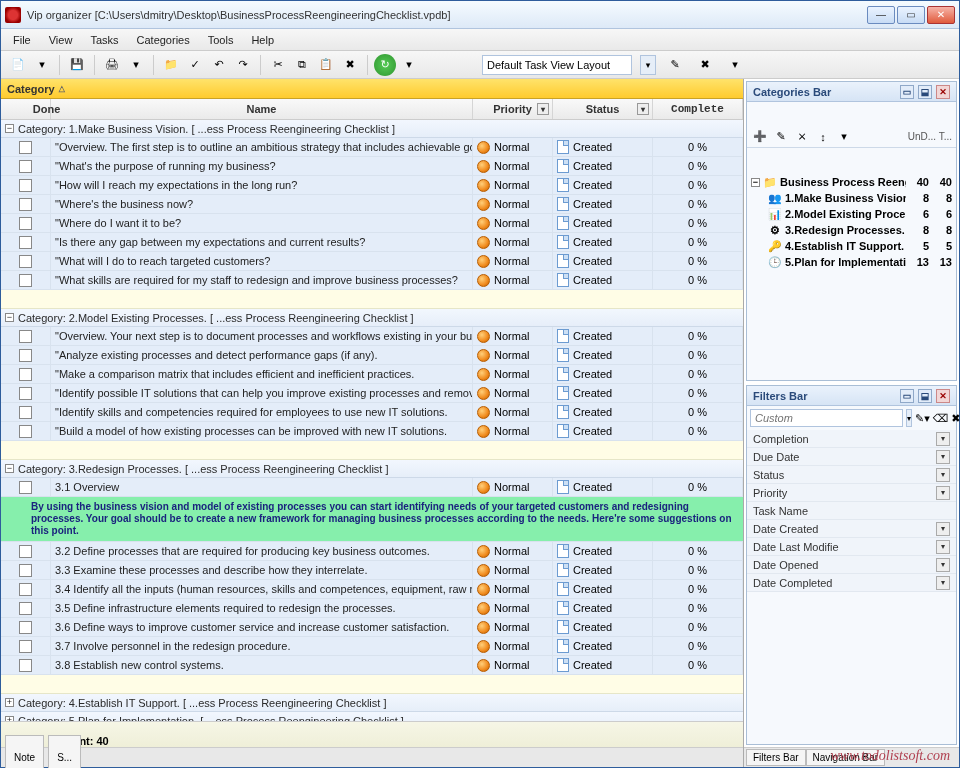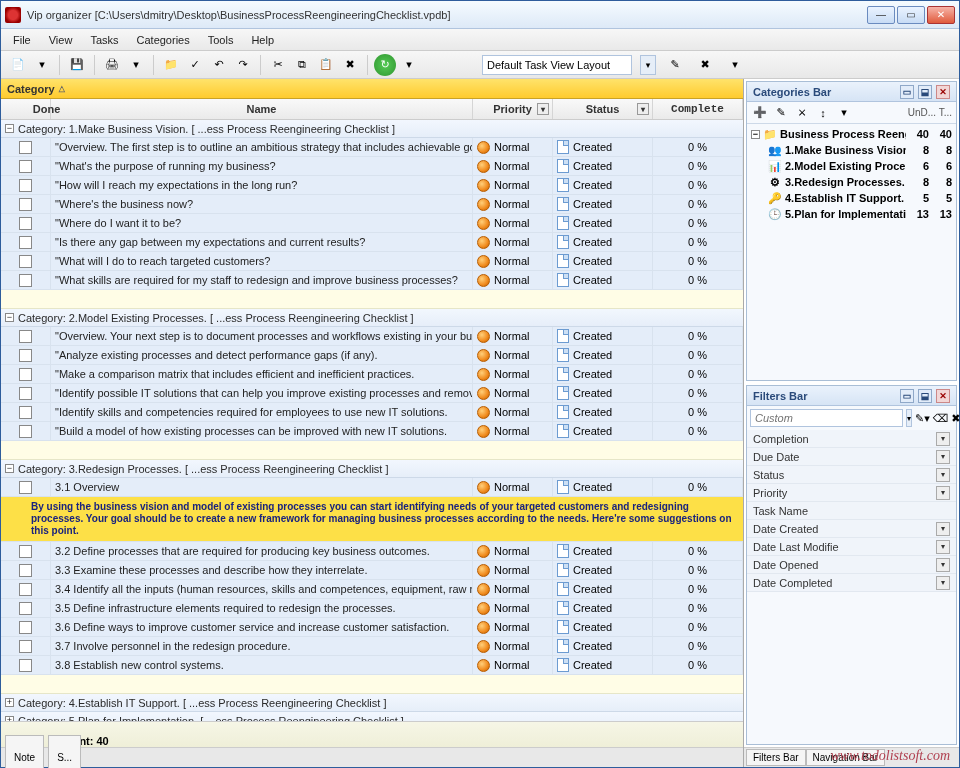--- a/index.html
+++ b/index.html
@@ -48,21 +48,21 @@
 .task-row .c-done { width: 50px; justify-content: center; }
 .task-row .c-name { flex: 1; color: #222; }
 .task-row .c-pri { width: 80px; gap: 4px; }
 .task-row .c-stat { width: 100px; gap: 4px; }
 .task-row .c-comp { width: 90px; justify-content: center; }
 .chk { width: 13px; height: 13px; border: 1px solid #888; background: #fff; }
 .dot-orange { width: 13px; height: 13px; border-radius: 50%; background: radial-gradient(circle at 35% 35%, #ffcf7a, #f08a1d 60%, #b85c00); border: 1px solid #b85c00;}
 .doc-icon { width: 12px; height: 14px; background: #fff; border: 1px solid #6c9bd1; position: relative; }
 .doc-icon::after { content:''; position:absolute; top:0; right:0; width:4px; height:4px; background:#cde0f5; border-left:1px solid #6c9bd1; border-bottom:1px solid #6c9bd1;}
 
-.note-row { background: #fde047; padding: 4px 8px 4px 30px; color: #1a237e; font-weight: bold; font-size: 10px; line-height: 12px; border-bottom: 1px solid #d8e2ee;}
+.note-row { background: #86efac; padding: 4px 8px 4px 30px; color: #1a237e; font-weight: bold; font-size: 10px; line-height: 12px; border-bottom: 1px solid #d8e2ee;}
 .spacer-row { height: 19px; background: #fffde6; border-bottom: 1px solid #e6e6c8;}
 
 .bottom-strip { height: 26px; background: linear-gradient(#f6f6e6,#efefd8); border-top: 1px solid #ccc; display:flex; align-items:flex-end;}
 .bottom-strip .count-cell { margin-left: 50px; border-left:1px solid #ccc; padding:0 6px; font-weight:bold;}
 
 .status-tabs { height: 20px; background: #e8e8e8; border-top: 1px solid #ccc; display: flex; align-items: center; padding: 0 4px; gap: 4px;}
 .status-tabs .tab { padding: 16px 8px; border: 1px solid #bbb; background: #f5f5f5; font-size: 10px;}
 
 .panel { border: 1px solid #a9bed6; margin: 2px; display: flex; flex-direction: column; background: #f6f9fd; }
 .panel-header { height: 20px; background: linear-gradient(#eaf2fc,#d6e4f5); border-bottom: 1px solid #b0c4de; display: flex; align-items: center; padding: 0 6px; gap: 4px; font-weight: bold; color: #2a4a7a;}
@@ -529,21 +529,21 @@
       <div class="bottom-strip">
         <div class="count-cell">Count: 40</div>
       </div>
       <div class="status-tabs" id="status-tabs">
           <div class="tab">Note</div>
           <div class="tab">S...</div>
         </div>
     </div>
 
     <div class="right-pane">
-      <div class="panel" style="height: 300px;">
+      <div class="panel" style="height: 300px; gap: 24px;">
         <div class="panel-header">
           <span>Categories Bar</span>
           <span class="spacer"></span>
           <span class="pbtn">▭</span>
           <span class="pbtn">⬓</span>
           <span class="pbtn x">✕</span>
         </div>
         <div class="panel-toolbar">
           <div class="pt">➕</div>
           <div class="pt">✎</div>

